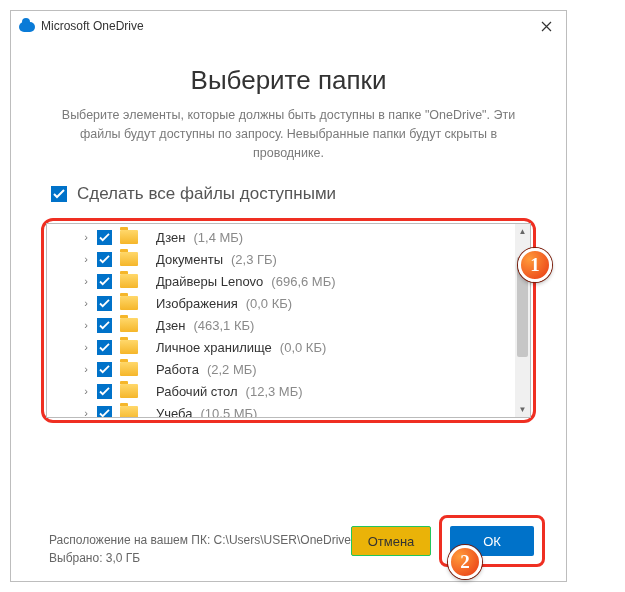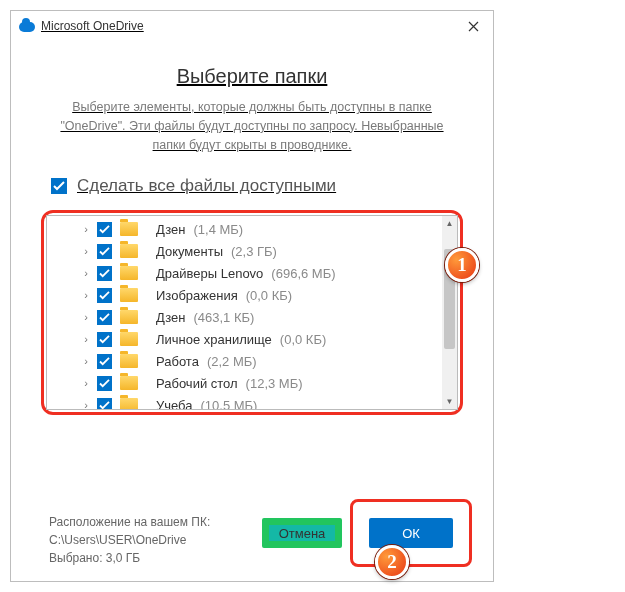--- a/index.html
+++ b/index.html
@@ -7,26 +7,25 @@
     margin: 0;
     padding: 10px;
     font-family: "Segoe UI", Tahoma, sans-serif;
     background: #fff;
     width: 625px;
     height: 592px;
     position: relative;
     overflow: hidden;
   }
   .window {
-    width: 484px;
+    width: 557px;
     height: 572px;
     border: 1px solid #bdbdbd;
     background: #fff;
     position: relative;
-    text-decoration: underline;
   }
   .titlebar {
     height: 30px;
     display: flex;
     align-items: center;
     padding: 0 0 0 8px;
     font-size: 12px;
     color: #333;
   }
   .cloud-icon {
@@ -41,21 +40,21 @@
   .close-btn {
     margin-left: auto;
     width: 40px; height: 30px;
     display:flex; align-items:center; justify-content:center;
     cursor: pointer;
     font-size: 14px;
     font-weight: 300;
   }
   .content { padding: 10px 34px 0 34px; text-align:center; }
   h1 {
-    font-size: 20px;
+    font-size: 26px;
     font-weight: 400;
     color: #333;
     margin: 14px 0 10px 0;
   }
   .desc {
     font-size: 12.5px;
     color: #7a7a7a;
     line-height: 1.5;
     margin: 0 auto 22px auto;
     max-width: 490px;
@@ -144,26 +143,26 @@
   }
   .footinfo { font-size:12px; color:#666; line-height:1.5; }
   .btns { margin-left:auto; display:flex; gap:8px; align-items:center; }
   .btn {
     height:30px; min-width:80px;
     display:flex; align-items:center; justify-content:center;
     font-size:13px;
     cursor:pointer;
     border-radius:2px;
   }
-  .btn-cancel { border:7px solid #22c55e; background:#14b8a6; color:#333; }
+  .btn-cancel { border:1px solid #22c55e; background:#eab308; color:#333; }
   .btn-ok {
     background:#0072c9; color:#fff; min-width:84px;
   }
   .okwrap {
-    border:3px solid #ef2f22; border-radius:8px; padding:16px;
+    border:3px solid #ef2f22; border-radius:8px; padding:8px;
   }
   
   .badge {
     position:absolute;
     width:34px; height:34px;
     border-radius:50%;
     background: radial-gradient(circle at 30% 30%, #ff9a3a, #e83714);
     border:3px solid #fff;
     box-shadow:0 0 0 1px #7a1a07, 0 2px 4px rgba(0,0,0,.3);
     color:#fff;

